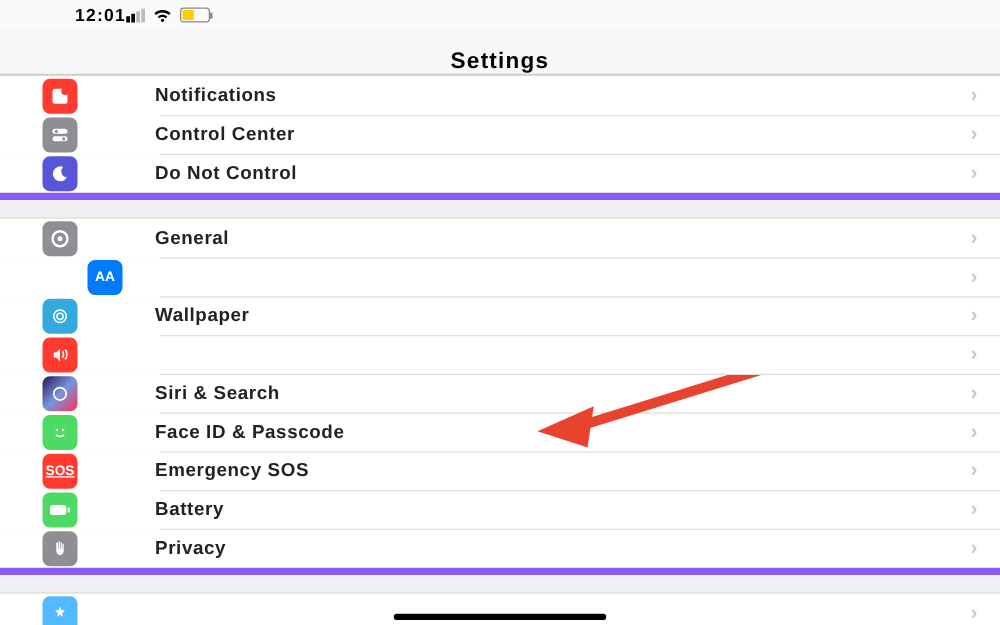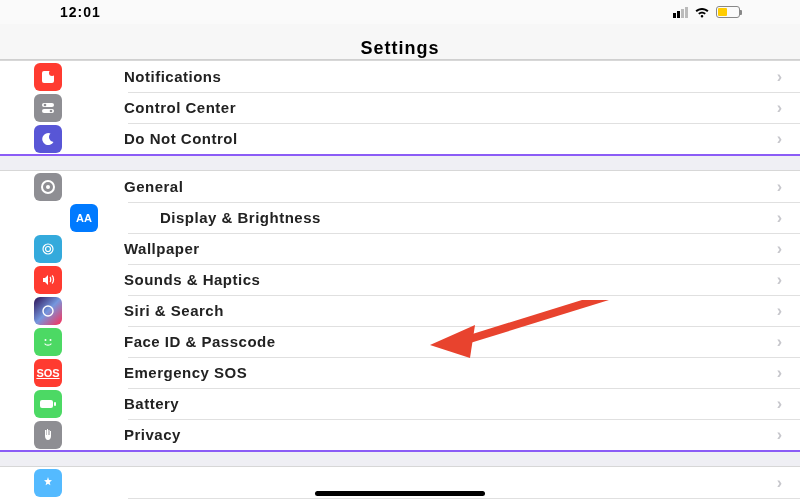--- a/index.html
+++ b/index.html
@@ -1,37 +1,37 @@
 <!DOCTYPE html>
 <html><head>
 <meta charset="utf-8">
 <style>
   *{box-sizing:border-box;margin:0;padding:0;font-family:-apple-system,Helvetica,Arial,sans-serif;}
   body{background:#f0f0f0;width:800px;height:500px;overflow:hidden;position:relative;}
   .screen{width:800px;height:500px;background:#efeff4;position:relative;}
 
   
-  .status-bar{height:24px;display:flex;justify-content:space-between;align-items:center;padding:0 60px 0 60px;background:#fafafa;font-weight:700;font-size:14px;}
+  .status-bar{height:24px;display:flex;align-items:center;padding:0 60px 0 60px;background:#fafafa;font-weight:700;font-size:14px;}
   .status-left{letter-spacing:1px;}
   .status-right{display:flex;align-items:center;gap:6px;}
   .sig-bars{display:flex;align-items:flex-end;gap:1px;}
   .sig-bars span{width:3px;background:#000;display:block;}
   .sig-bars span.off{background:#bbb;}
   .b1{height:5px;}.b2{height:7px;}.b3{height:9px;}.b4{height:11px;}
   .wifi-icon svg{display:block;}
   .battery{width:24px;height:12px;border:1px solid #888;border-radius:3px;position:relative;}
   .battery::after{content:"";position:absolute;right:-3px;top:3px;width:2px;height:5px;background:#888;border-radius:0 1px 1px 0;}
   .battery-fill{position:absolute;left:1px;top:1px;bottom:1px;width:40%;background:#ffcc00;border-radius:1px;}
 
   
   .title-bar{height:36px;display:flex;align-items:flex-end;justify-content:center;background:#f7f7f7;border-bottom:1px solid #d0d0d0;}
   .title{font-size:18px;font-weight:800;letter-spacing:1px;}
 
   
-  .group{background:#fef9c3;border-top:1px solid #d7d7d7;border-bottom:2px solid #8b5cf6;}
+  .group{background:#fef9c3;border-top:1px solid #d7d7d7;border-bottom:6px solid #8b5cf6;}
   .gap{height:14px;}
 
   
   .row{height:31px;display:flex;align-items:center;padding:0 18px 0 34px;background:#fff;position:relative;}
   .row + .row::before{content:"";position:absolute;left:128px;right:0;top:0;height:1px;background:#e0e0e0;}
   .row .icon{width:28px;height:28px;border-radius:6px;flex:0 0 28px;display:flex;align-items:center;justify-content:center;color:#fff;}
   .row .icon svg{display:block;}
   .row .icon.txt{font-size:11px;font-weight:700;}
   .row .label{margin-left:62px;font-size:15px;font-weight:700;letter-spacing:0.5px;color:#222;}
   .row .chev{margin-left:auto;color:#c7c7cc;font-size:16px;font-weight:700;}
@@ -127,41 +127,39 @@
           <svg width="16" height="16" viewBox="0 0 16 16">
             <circle cx="8" cy="8" r="6" fill="none" stroke="#fff" stroke-width="2"></circle>
             <circle cx="8" cy="8" r="2" fill="#fff"></circle>
           </svg>
         </span>
       <span class="label">General</span>
       <span class="chev">›</span>
     </div>
     <div class="row">
       <span class="icon ic-blue txt">AA</span>
-      <span class="label">Display &amp; Brightness</span>
       <span class="chev">›</span>
     </div>
     <div class="row">
       <span class="icon ic-teal">
           <svg width="16" height="16" viewBox="0 0 16 16">
             <circle cx="8" cy="8" r="5" fill="none" stroke="#fff" stroke-width="1.2"></circle>
             <circle cx="8" cy="8" r="2.5" fill="none" stroke="#fff" stroke-width="1.2"></circle>
           </svg>
         </span>
       <span class="label">Wallpaper</span>
       <span class="chev">›</span>
     </div>
     <div class="row">
       <span class="icon ic-red">
           <svg width="16" height="16" viewBox="0 0 16 16">
             <path fill="#fff" d="M3 6h2l3-3v10l-3-3H3z"></path>
             <path fill="none" stroke="#fff" stroke-width="1.3" d="M10 5c1 .8 1 4.2 0 5M12 3.5c2 1.5 2 6.5 0 8"></path>
           </svg>
         </span>
-      <span class="label">Sounds &amp; Haptics</span>
       <span class="chev">›</span>
     </div>
     <div class="row">
       <span class="icon ic-siri">
           <svg width="16" height="16" viewBox="0 0 16 16">
             <circle cx="8" cy="8" r="5" fill="none" stroke="#fff" stroke-width="1.4"></circle>
           </svg>
         </span>
       <span class="label">Siri &amp; Search</span>
       <span class="chev">›</span>

